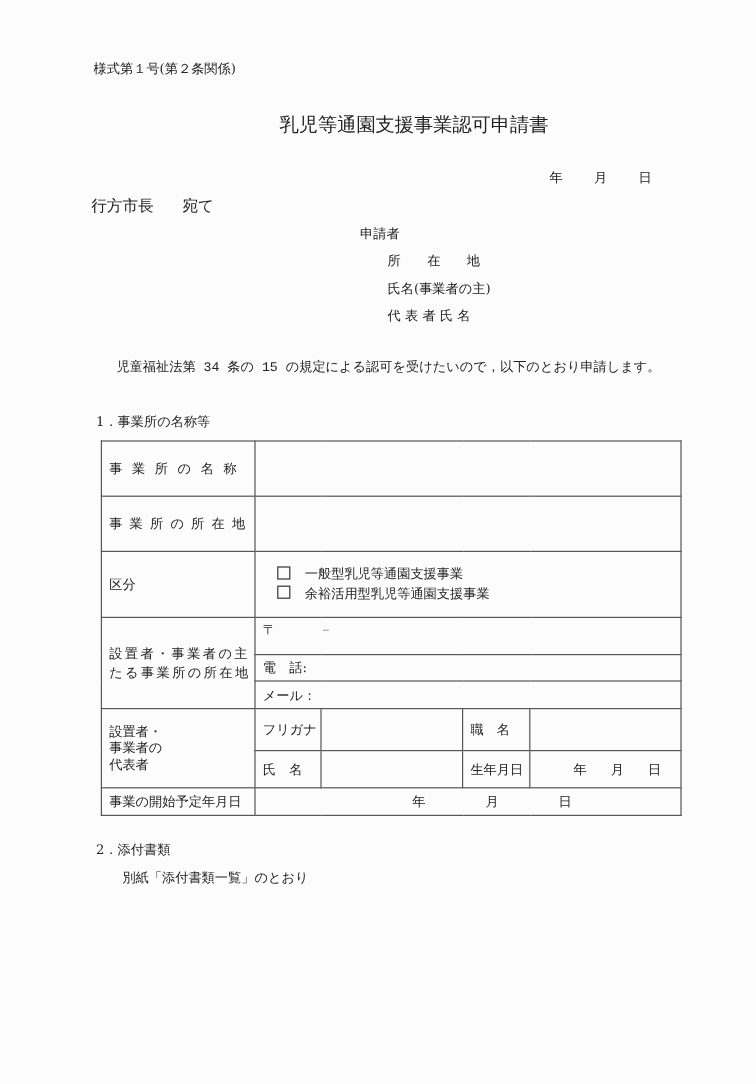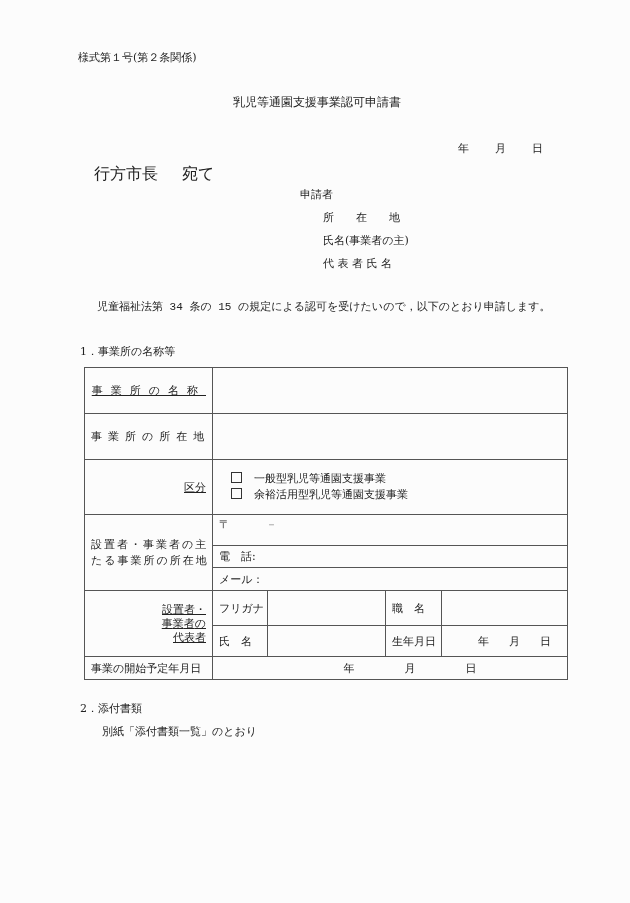--- a/index.html
+++ b/index.html
@@ -11,39 +11,39 @@
   .abs { position: absolute; white-space: nowrap; line-height: 1; }
   table.form {
     position: absolute; left: 84px; top: 367px; width: 483px;
     border-collapse: collapse; table-layout: fixed;
   }
   table.form td {
     border: 1px solid #555; padding: 0 6px; font-size: 11px; vertical-align: middle;
     overflow: hidden; white-space: nowrap;
   }
   td.lbl { letter-spacing: 0; }
-  .lbl-spread { display: flex; justify-content: flex-end; text-decoration: underline; }
+  .lbl-spread { display: flex; justify-content: flex-start; }
   .chk { display: block; line-height: 16px; }
   .box { display: inline-block; width: 9px; height: 9px; border: 1px solid #333; margin-right: 12px; vertical-align: -1px; }
   .small { font-size: 9px; }
   .ymd { display: flex; justify-content: flex-end; gap: 20px; padding-right: 10px; }
   .ymd-wide { display: flex; justify-content: center; gap: 50px; padding-left: 40px; }
 </style>
 </head>
 <body>
 
 <div class="abs" style="left:78px; top:52px; font-size:11px;">様式第１号(第２条関係)</div>
 
-<div class="abs" style="left:233px; top:96px; font-size:12px;">乳児等通園支援事業認可申請書</div>
+<div class="abs" style="left:233px; top:96px; font-size:16px;">乳児等通園支援事業認可申請書</div>
 
 <div class="abs" style="left:458px; top:143px; font-size:11px;">
   <span>年</span><span style="display:inline-block;width:26px"></span><span>月</span><span style="display:inline-block;width:26px"></span><span>日</span>
 </div>
 
-<div class="abs" style="left:94px; top:166px; font-size:16px;">
+<div class="abs" style="left:76px; top:166px; font-size:13px;">
   <span>行方市長</span><span style="display:inline-block;width:24px"></span><span>宛て</span>
 </div>
 
 <div class="abs" style="left:300px; top:189px;">申請者</div>
 <div class="abs" style="left:323px; top:212px;">所　　在　　地</div>
 <div class="abs" style="left:323px; top:235px;">氏名(事業者の主)</div>
 <div class="abs" style="left:323px; top:258px;">代 表 者 氏 名</div>
 
 <div class="abs" style="left:97px; top:302px;font-family:Liberation Mono, monospace;">児童福祉法第 34 条の 15 の規定による認可を受けたいので，以下のとおり申請します。</div>
 

